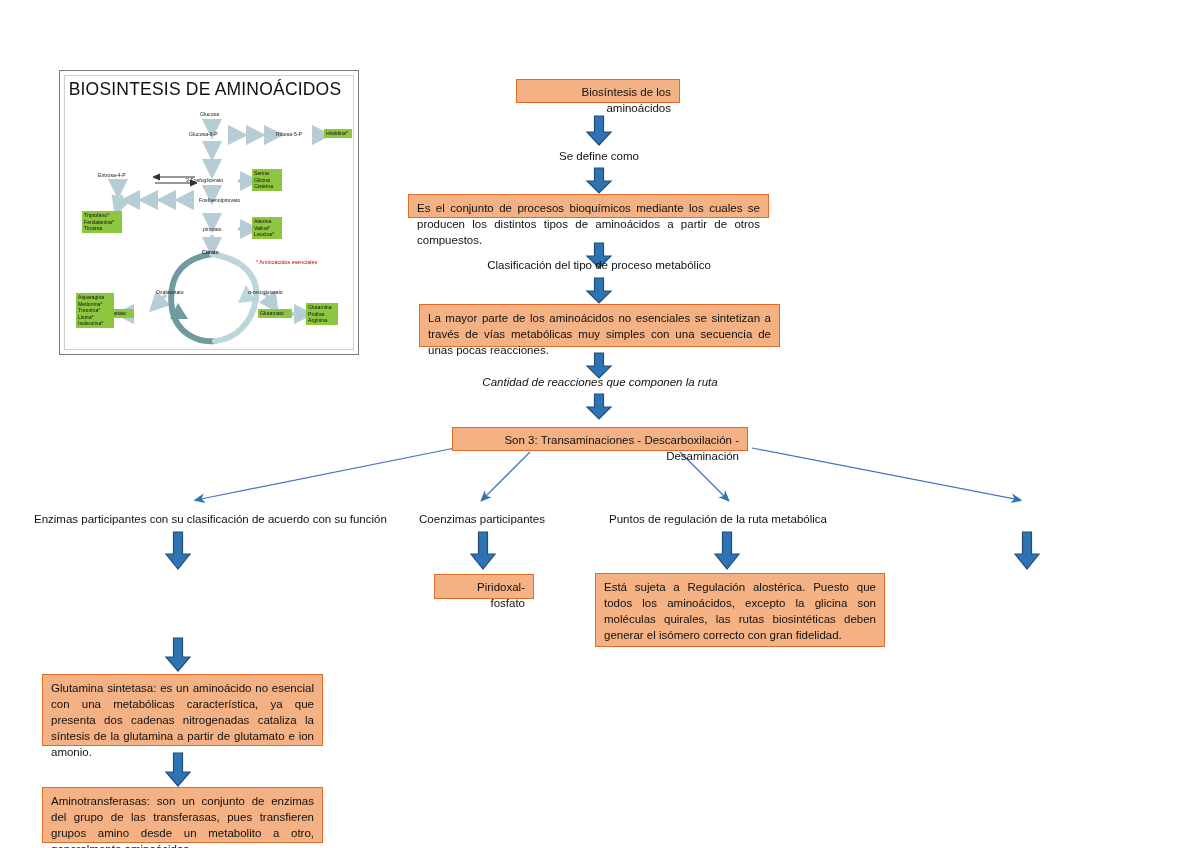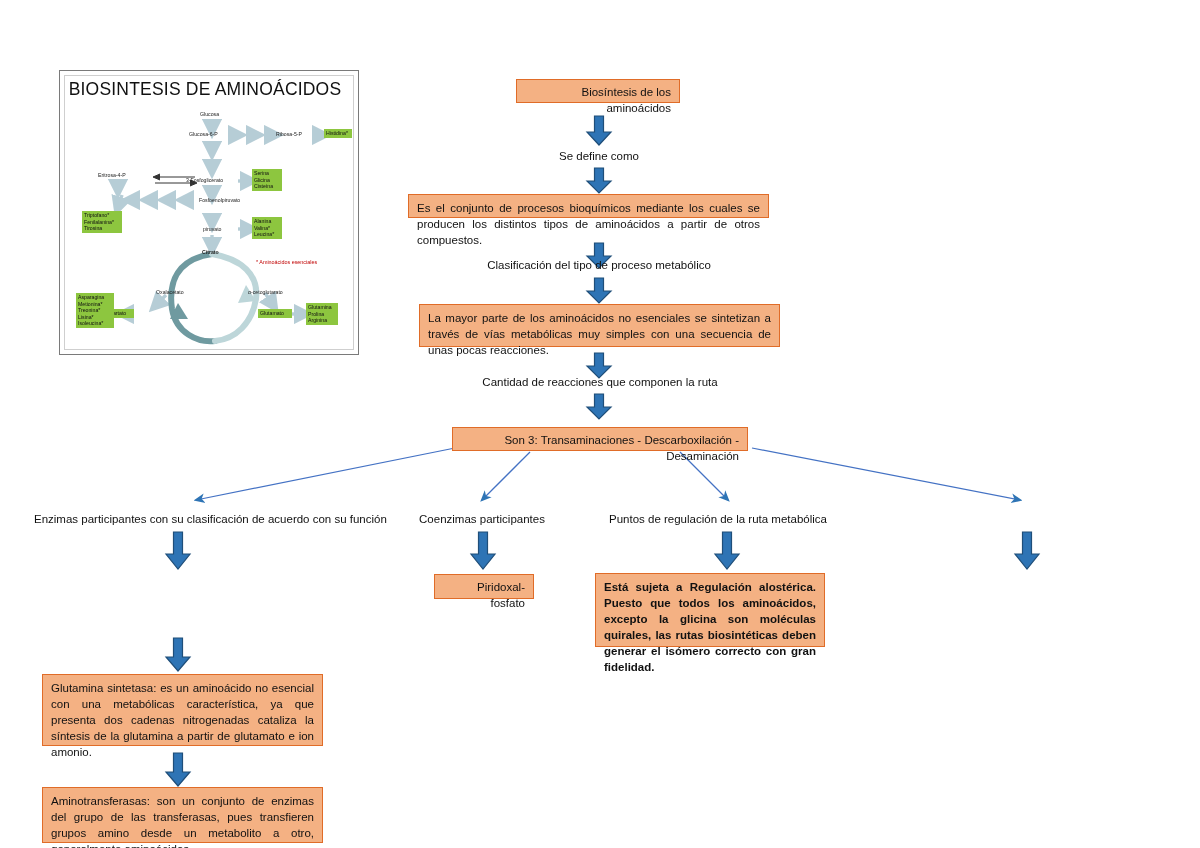--- a/index.html
+++ b/index.html
@@ -221,21 +221,21 @@
   </div>
 
   <div class="fbox" style="left:419px;top:304px;width:361px;height:43px;">La mayor parte de los aminoácidos no esenciales se sintetizan a través de vías metabólicas muy simples con una secuencia de unas pocas reacciones.</div>
 
   <div class="barrow" style="left:584px;top:352px;">
     <svg width="30" height="28" viewBox="0 0 30 28">
       <path d="M10.5,1 L19.5,1 L19.5,14 L27,14 L15,26 L3,14 L10.5,14 z" fill="#2E74B5" stroke="#1F4E79" stroke-width="1.2"></path>
     </svg>
   </div>
 
-  <div class="cap" style="left:460px;top:375px;width:280px;">Cantidad de reacciones que componen la ruta</div>
+  <div class="cap" style="left:460px;top:375px;width:280px;font-style:italic;">Cantidad de reacciones que componen la ruta</div>
 
   <div class="barrow" style="left:584px;top:393px;">
     <svg width="30" height="28" viewBox="0 0 30 28">
       <path d="M10.5,1 L19.5,1 L19.5,14 L27,14 L15,26 L3,14 L10.5,14 z" fill="#2E74B5" stroke="#1F4E79" stroke-width="1.2"></path>
     </svg>
   </div>
 
   <div class="fbox center" style="left:452px;top:427px;width:296px;height:24px;">Son 3: Transaminaciones - Descarboxilación - Desaminación</div>
 
   <div class="cap" style="left:34px;top:512px;width:310px;">Enzimas participantes con su clasificación de acuerdo con su función</div>
@@ -274,21 +274,21 @@
   <div class="fbox center" style="left:434px;top:574px;width:100px;height:25px;">Piridoxal-fosfato</div>
 
   <div class="cap" style="left:588px;top:512px;width:260px;">Puntos de regulación de la ruta metabólica</div>
 
   <div class="barrow" style="left:712px;top:531px;">
     <svg width="30" height="40" viewBox="0 0 30 40">
       <path d="M10.5,1 L19.5,1 L19.5,23 L27,23 L15,38 L3,23 L10.5,23 z" fill="#2E74B5" stroke="#1F4E79" stroke-width="1.2"></path>
     </svg>
   </div>
 
-  <div class="fbox" style="left:595px;top:573px;width:230px;height:74px;font-weight:bold;">Está sujeta a Regulación alostérica. Puesto que todos los aminoácidos, excepto la glicina son moléculas quirales, las rutas biosintéticas deben generar el isómero correcto con gran fidelidad.</div>
+  <div class="fbox" style="left:595px;top:573px;width:290px;height:74px;">Está sujeta a Regulación alostérica. Puesto que todos los aminoácidos, excepto la glicina son moléculas quirales, las rutas biosintéticas deben generar el isómero correcto con gran fidelidad.</div>
 
 
   <div class="barrow" style="left:1012px;top:531px;">
     <svg width="30" height="40" viewBox="0 0 30 40">
       <path d="M10.5,1 L19.5,1 L19.5,23 L27,23 L15,38 L3,23 L10.5,23 z" fill="#2E74B5" stroke="#1F4E79" stroke-width="1.2"></path>
     </svg>
   </div>
 
 
 </div>

